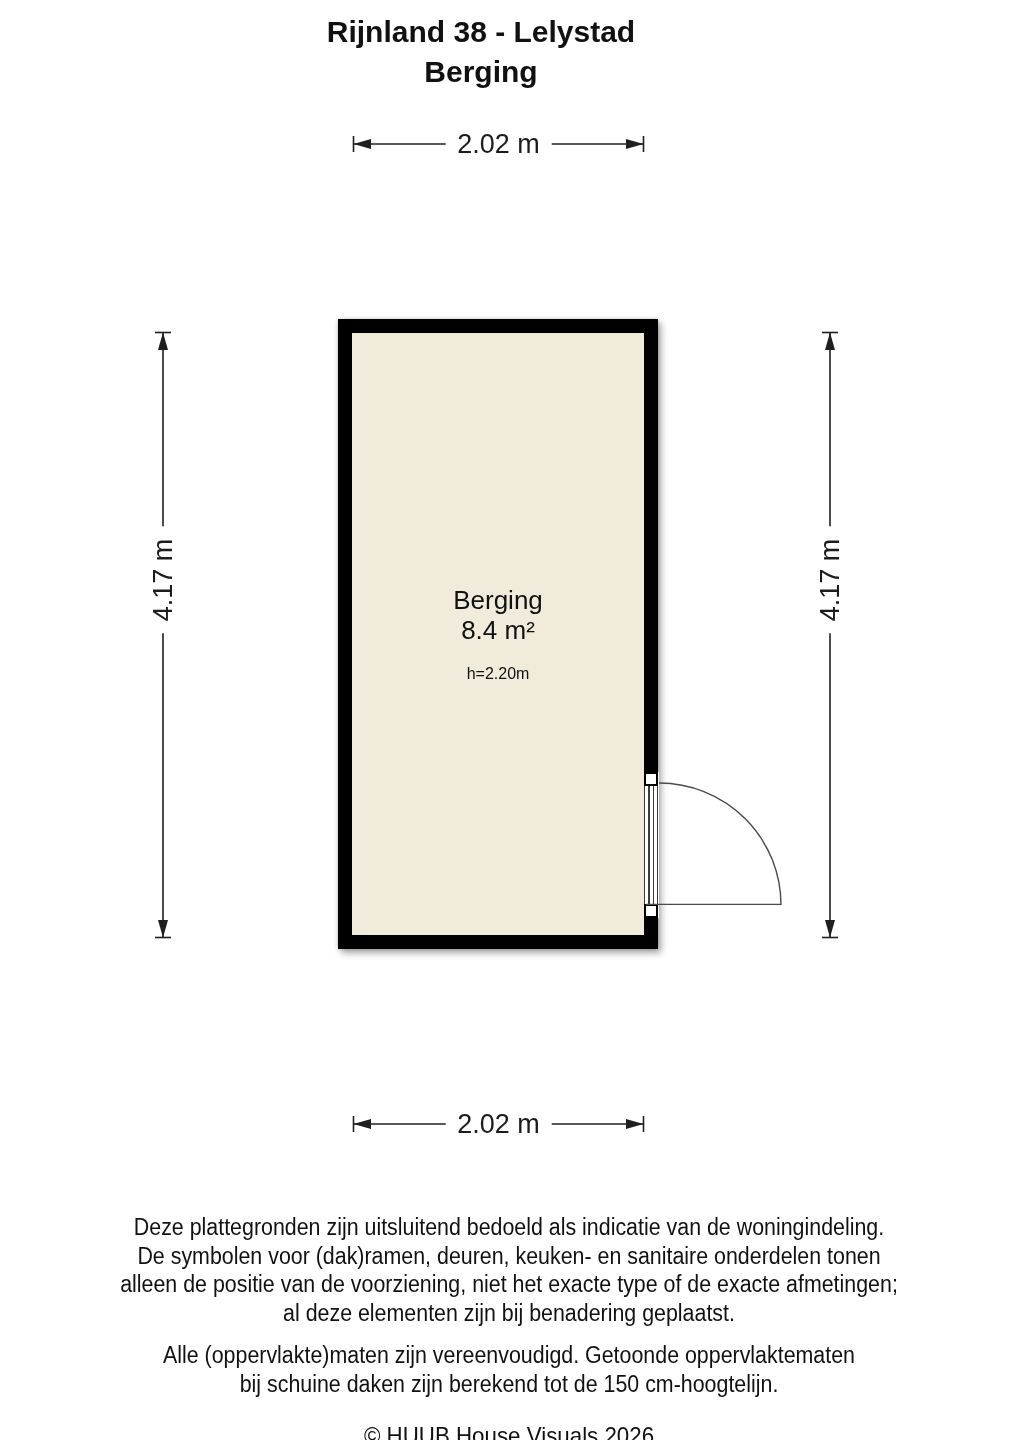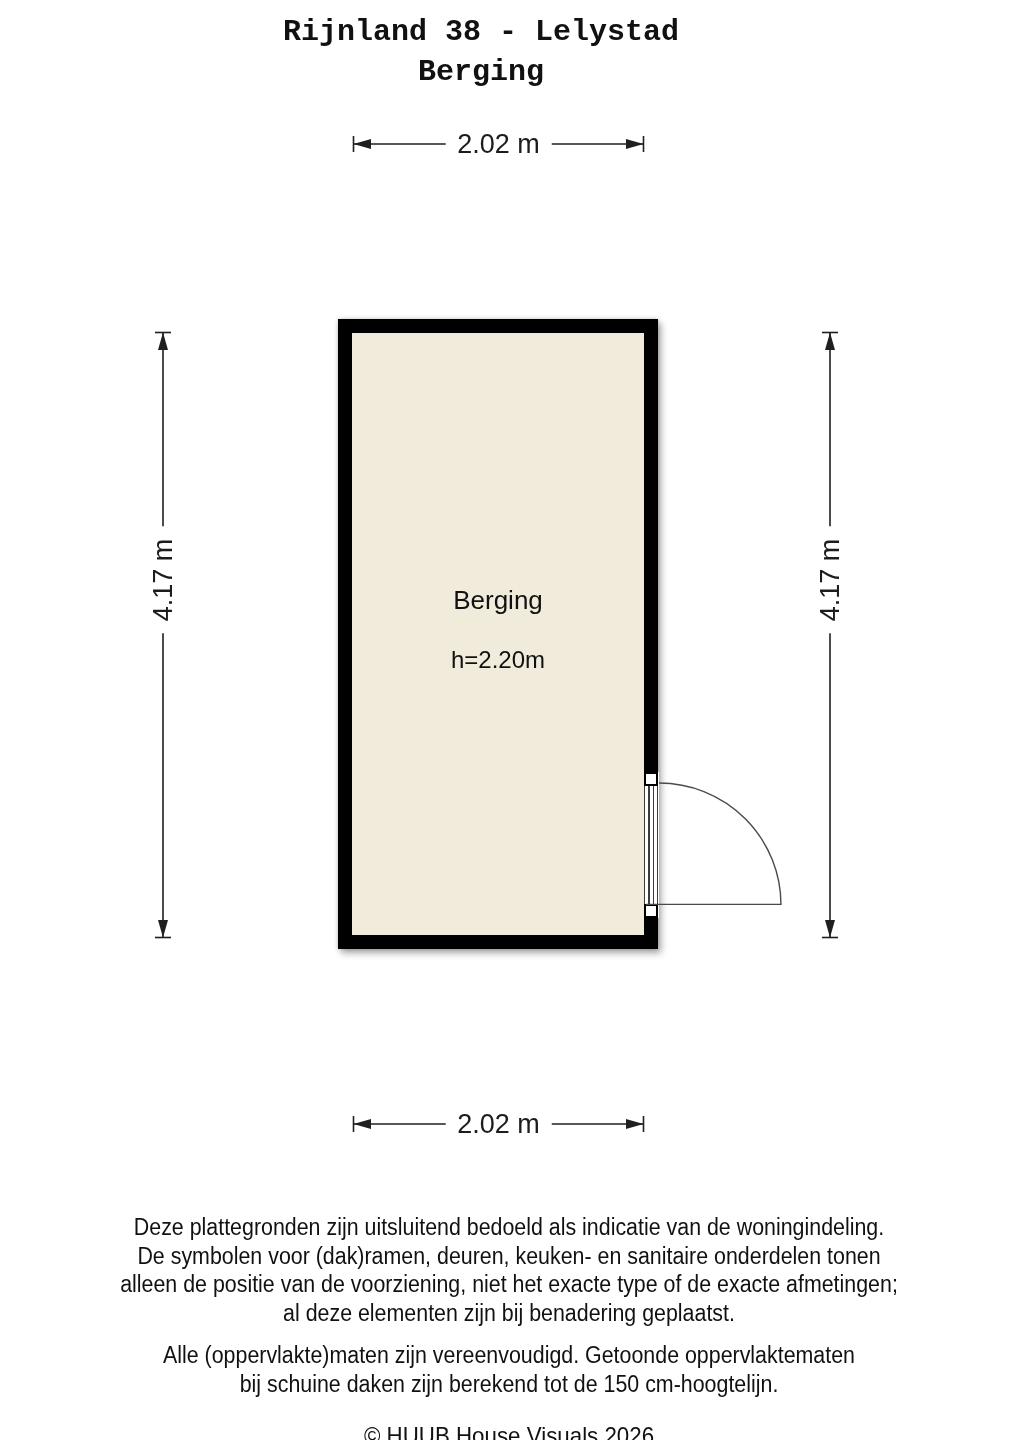--- a/index.html
+++ b/index.html
@@ -3,40 +3,40 @@
 <meta charset="utf-8">
 <style>
   html, body { margin:0; padding:0; background:#ffffff; }
   .canvas {
     position:relative; width:1018px; height:1440px; background:#ffffff;
     font-family:"Liberation Sans", sans-serif; color:#1a1a1a; overflow:hidden;
   }
   
   .title {
     position:absolute; top:12px; left:0; width:962px; text-align:center;
-    font-weight:bold; font-size:30px; line-height:40px; color:#111;font-family:Liberation Mono, monospace;
+    font-weight:bold; font-size:30px; line-height:40px; color:#111;
   }
   
   .dim { position:absolute;text-align:right; }
   .dim svg { display:block; }
   .dim-label {
     position:absolute; background:#ffffff; padding:0 12px; font-size:27px;
     color:#1c1c1c; white-space:nowrap; line-height:32px;
   }
   .dim-h .dim-label { left:50%; top:50%; transform:translate(-50%,-50%); }
   .dim-v .dim-label { left:50%; top:249px; transform:translate(-50%,-50%) rotate(-90deg); }
   
   .room {
     position:absolute; left:338px; top:319px; width:320px; height:630px;
     box-sizing:border-box; border:14px solid #000;
     box-shadow: 3px 4px 7px rgba(0,0,0,0.35), 0 0 4px rgba(0,0,0,0.18);
   }
   .room-label { position:absolute; left:0; top:252px; width:100%; text-align:center; }
   .room-name, .room-area { font-size:26px; line-height:30px; color:#111; }
-  .room-height { font-size:24px; line-height:26px; margin-top:32px; color:#111; }
+  .room-height { font-size:16px; line-height:26px; margin-top:16px; color:#111; }
   
   .door-opening { position:absolute; left:644px; top:772px; width:15px; height:146px; background:#fff; }
   .door-panel {
     position:absolute; left:644px; top:786px; width:14px; height:118px;
     background-image:repeating-linear-gradient(90deg,#3c3c3c 0px,#3c3c3c 1.2px,transparent 1.2px,transparent 4.4px);
   }
   .door-jamb {
     position:absolute; left:644px; width:14px; height:14px; box-sizing:border-box;
     background:#fff; border:2px solid #000;
   }
@@ -91,20 +91,21 @@
       <line x1="5" y1="606.5" x2="21" y2="606.5" stroke="#1f1f1f" stroke-width="1.6"></line>
       <polygon points="13,1.5 8,19 18,19" fill="#1f1f1f"></polygon>
       <polygon points="13,606.5 8,589 18,589" fill="#1f1f1f"></polygon>
     </svg>
     <span class="dim-label">4.17 m</span>
   </div>
 
   <div class="room" style="background-color: rgb(240, 235, 219);">
     <div class="room-label">
       <div class="room-name">Berging</div>
+      <div class="room-area">8.4 m²</div>
       <div class="room-height">h=2.20m</div>
     </div>
   </div>
 
   <div class="door-opening"></div>
   <div class="door-panel"></div>
   <div class="door-jamb jamb-top"></div>
   <div class="door-jamb jamb-bottom"></div>
   <svg class="door-swing" width="150" height="140">
     <path d="M 14 8 A 122 122 0 0 1 136 130" fill="none" stroke="#4a4a4a" stroke-width="1.4"></path>

